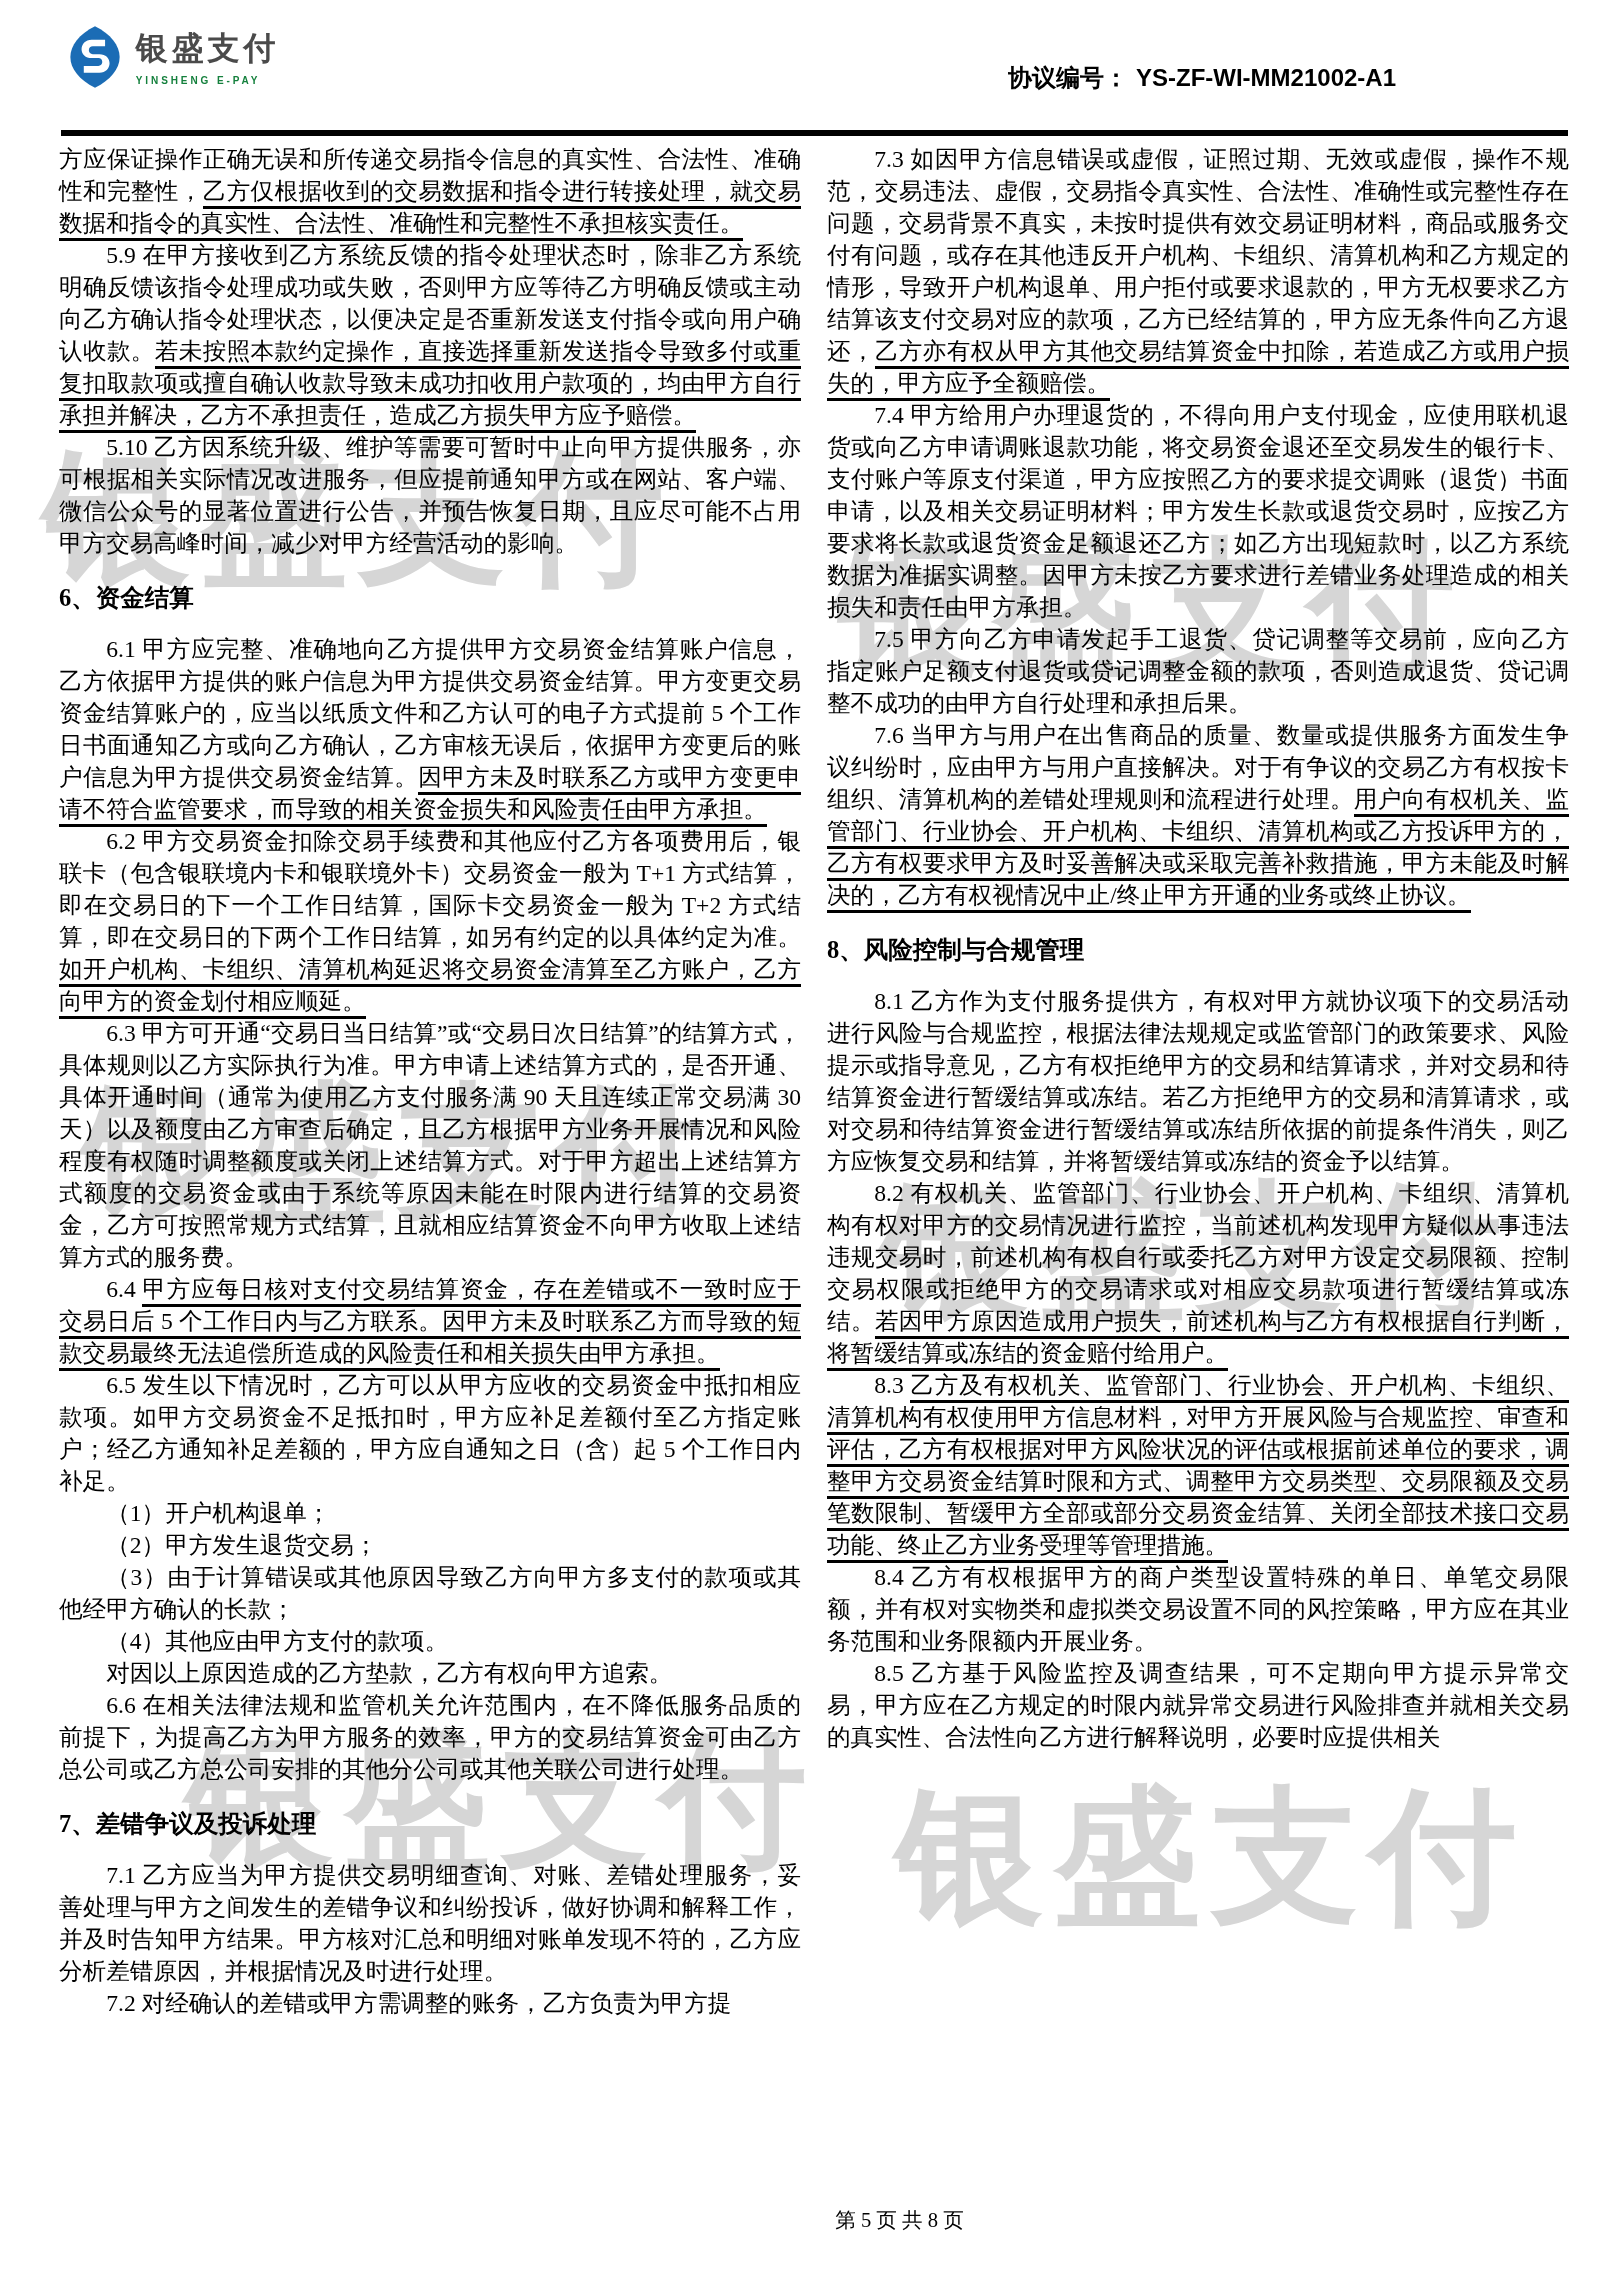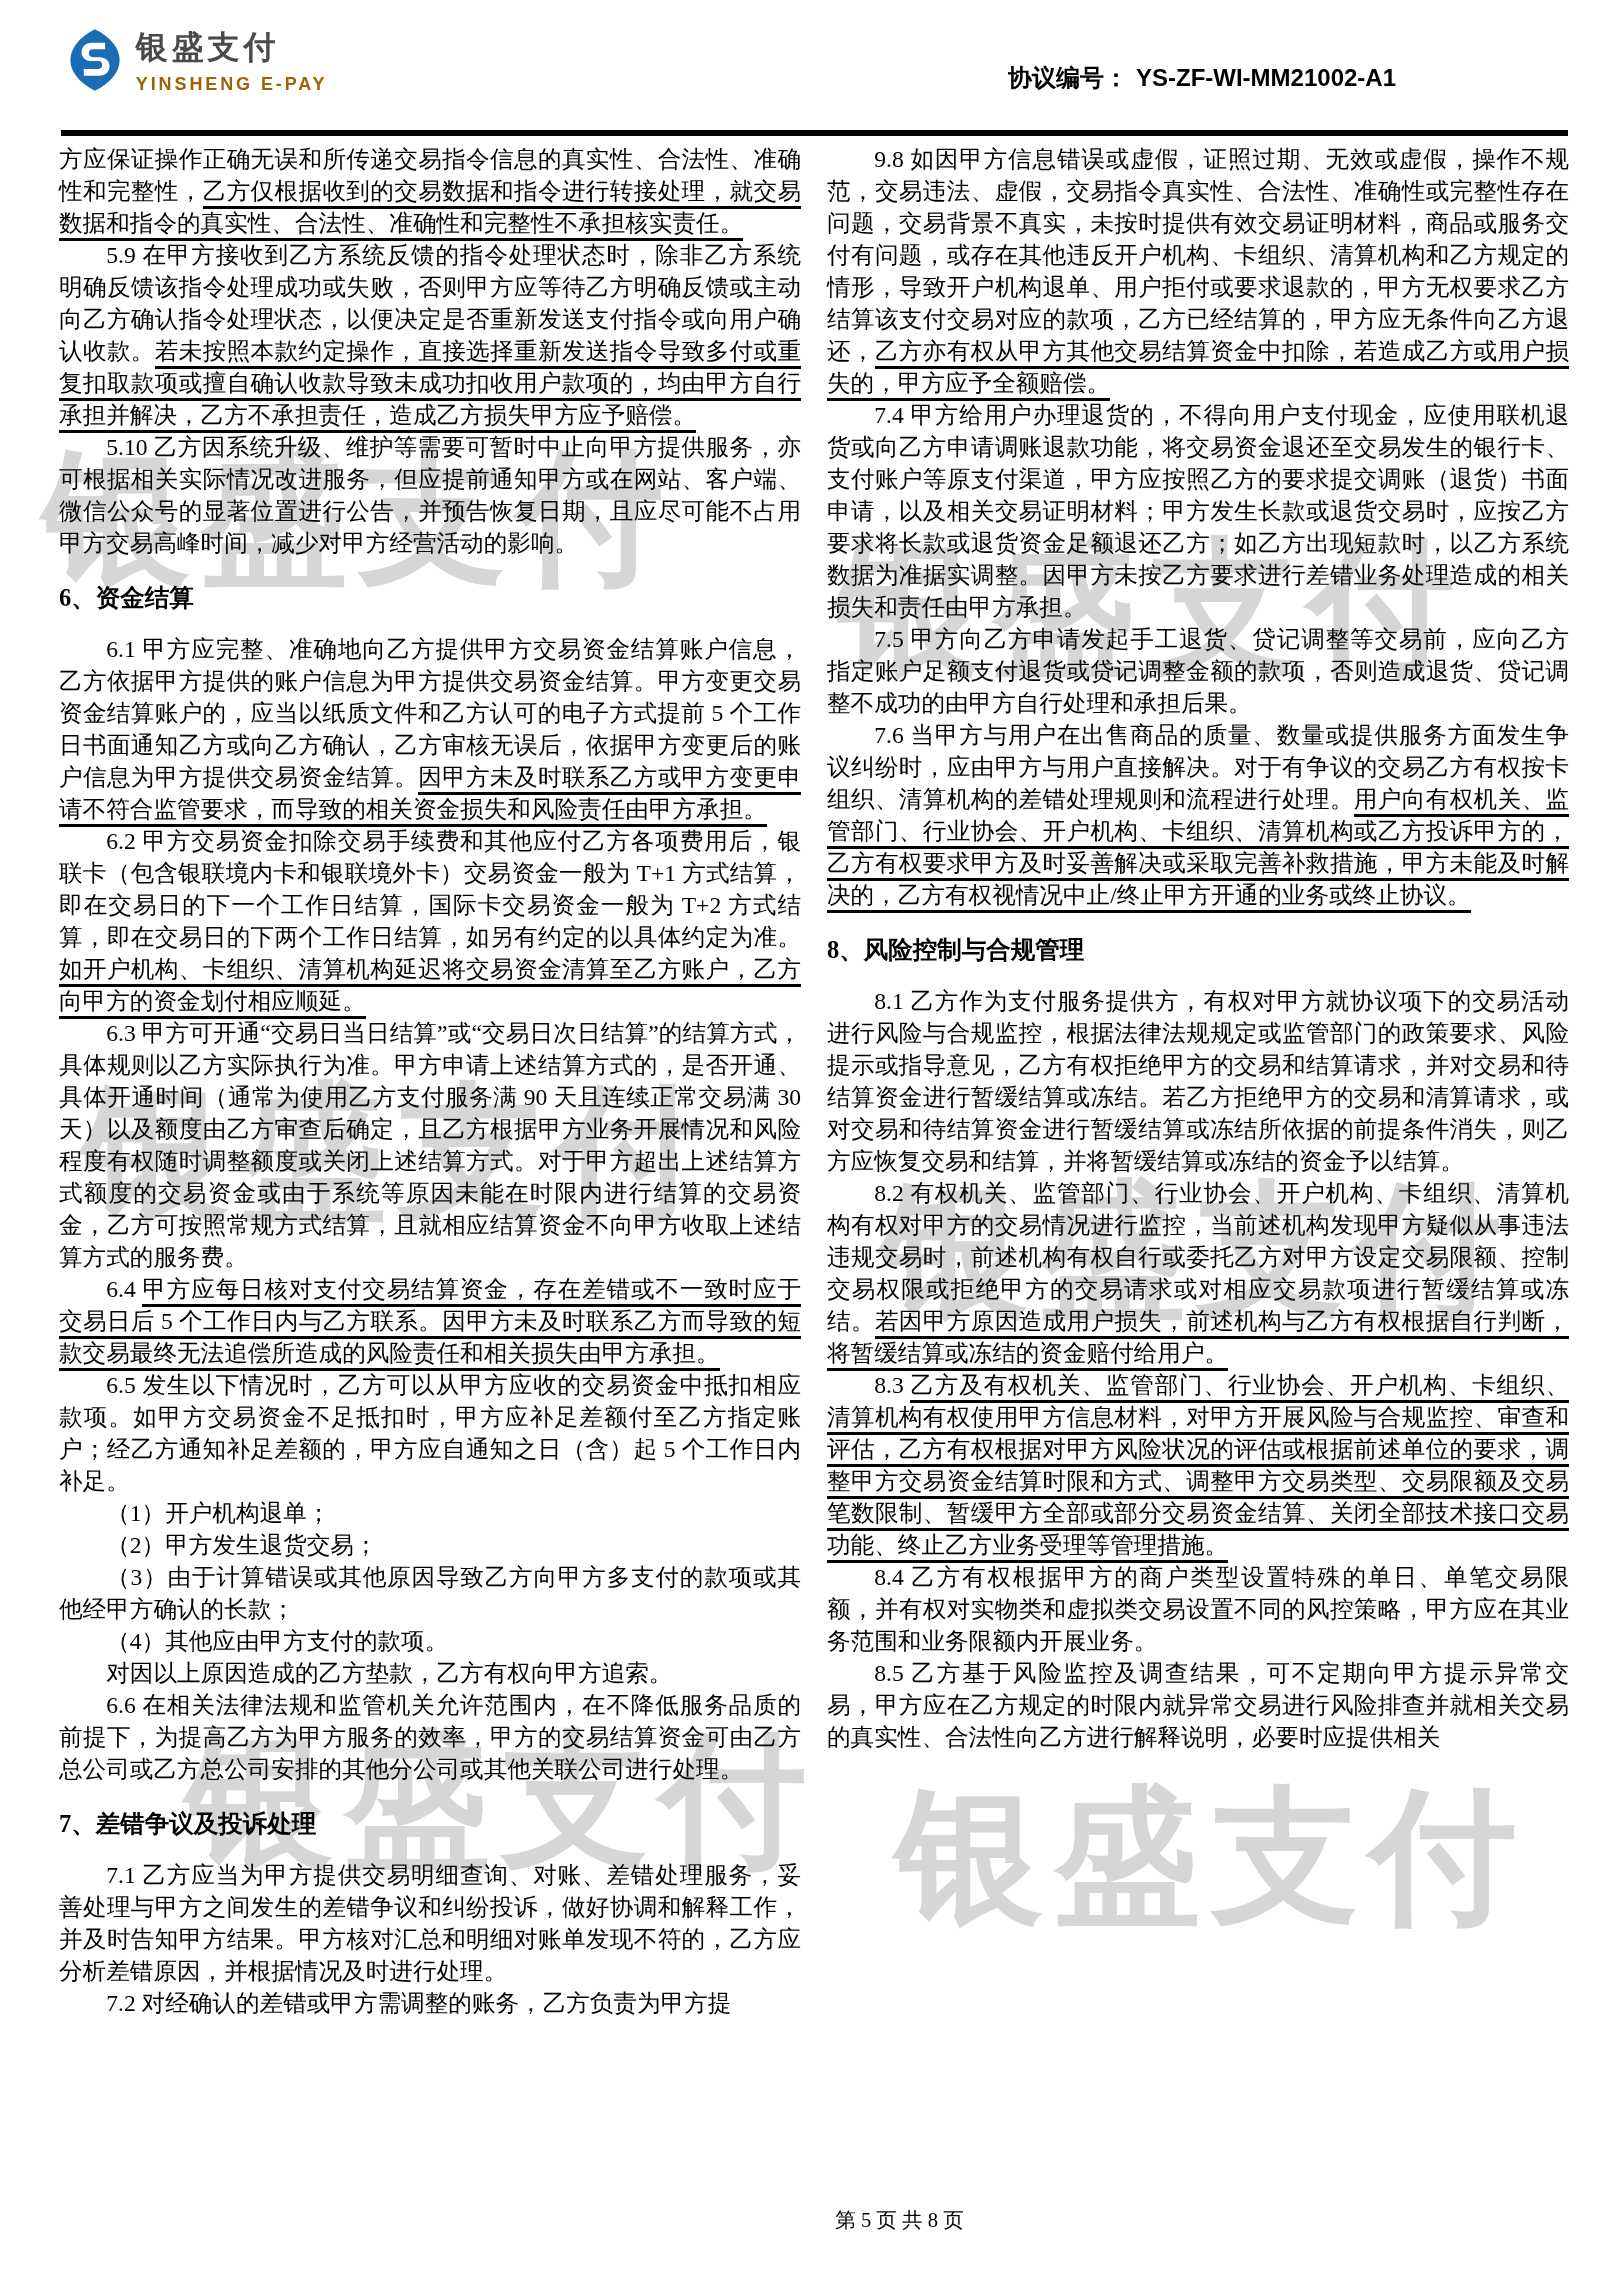--- a/index.html
+++ b/index.html
@@ -16,21 +16,21 @@
     position:absolute; left:67px; top:25.5px;
     display:flex; align-items:center; gap:12.8px; z-index:3;
   }
   .logo-texts { display:flex; flex-direction:column; }
   .logo-cn {
     font-family:"Liberation Sans","DejaVu Sans",sans-serif;
     font-size:32px; font-weight:700; color:#4a4a4a; letter-spacing:3.9px;
   }
   .logo-en {
     font-family:"Liberation Sans","DejaVu Sans",sans-serif;
-    font-size:18px; font-weight:700; color:#a16207; letter-spacing:2.9px; margin-top:4.9px;
+    font-size:10px; font-weight:700; color:#15803d; letter-spacing:2.9px; margin-top:4.9px;
   }
   .agreement {
     position:absolute; top:62px; right:227px; z-index:3;
     font-size:24px; font-weight:bold; white-space:nowrap;
   }
   .agreement .num { font-family:"Liberation Sans","DejaVu Sans",sans-serif; font-weight:700;margin-left:8px; }
   .rule {
     position:absolute; left:61px; right:55px; top:130px; height:6.4px;
     background:#000; z-index:3;
   }
@@ -113,21 +113,21 @@
       <p><span>（2）甲方发生退货交易；</span></p>
       <p><span>（3）由于计算错误或其他原因导致乙方向甲方多支付的款项或其他经甲方确认的长款；</span></p>
       <p><span>（4）其他应由甲方支付的款项。</span></p>
       <p><span>对因以上原因造成的乙方垫款，乙方有权向甲方追索。</span></p>
       <p><span>6.6 在相关法律法规和监管机关允许范围内，在不降低服务品质的前提下，为提高乙方为甲方服务的效率，甲方的交易结算资金可由乙方总公司或乙方总公司安排的其他分公司或其他关联公司进行处理。</span></p>
       <h2 class="heading"><span>7、差错争议及投诉处理</span></h2>
       <p><span>7.1 乙方应当为甲方提供交易明细查询、对账、差错处理服务，妥善处理与甲方之间发生的差错争议和纠纷投诉，做好协调和解释工作，并及时告知甲方结果。甲方核对汇总和明细对账单发现不符的，乙方应分析差错原因，并根据情况及时进行处理。</span></p>
       <p><span>7.2 对经确认的差错或甲方需调整的账务，乙方负责为甲方提</span></p>
     </div>
   <div class="col">
-      <p><span>9.8 如因甲方信息错误或虚假，证照过期、无效或虚假，操作不规范，交易违法、虚假，交易指令真实性、合法性、准确性或完整性存在问题，交易背景不真实，未按时提供有效交易证明材料，商品或服务交付有问题，或存在其他违反开户机构、卡组织、清算机构和乙方规定的情形，导致开户机构退单、用户拒付或要求退款的，甲方无权要求乙方结算该支付交易对应的款项，乙方已经结算的，甲方应无条件向乙方退还，</span><span class="u">乙方亦有权从甲方其他交易结算资金中扣除，若造成乙方或用户损失的，甲方应予全额赔偿。</span></p>
+      <p><span>7.3 如因甲方信息错误或虚假，证照过期、无效或虚假，操作不规范，交易违法、虚假，交易指令真实性、合法性、准确性或完整性存在问题，交易背景不真实，未按时提供有效交易证明材料，商品或服务交付有问题，或存在其他违反开户机构、卡组织、清算机构和乙方规定的情形，导致开户机构退单、用户拒付或要求退款的，甲方无权要求乙方结算该支付交易对应的款项，乙方已经结算的，甲方应无条件向乙方退还，</span><span class="u">乙方亦有权从甲方其他交易结算资金中扣除，若造成乙方或用户损失的，甲方应予全额赔偿。</span></p>
       <p><span>7.4 甲方给用户办理退货的，不得向用户支付现金，应使用联机退货或向乙方申请调账退款功能，将交易资金退还至交易发生的银行卡、支付账户等原支付渠道，甲方应按照乙方的要求提交调账（退货）书面申请，以及相关交易证明材料；甲方发生长款或退货交易时，应按乙方要求将长款或退货资金足额退还乙方；如乙方出现短款时，以乙方系统数据为准据实调整。因甲方未按乙方要求进行差错业务处理造成的相关损失和责任由甲方承担。</span></p>
       <p><span>7.5 甲方向乙方申请发起手工退货、贷记调整等交易前，应向乙方指定账户足额支付退货或贷记调整金额的款项，否则造成退货、贷记调整不成功的由甲方自行处理和承担后果。</span></p>
       <p><span>7.6 当甲方与用户在出售商品的质量、数量或提供服务方面发生争议纠纷时，应由甲方与用户直接解决。对于有争议的交易乙方有权按卡组织、清算机构的差错处理规则和流程进行处理。</span><span class="u">用户向有权机关、监管部门、行业协会、开户机构、卡组织、清算机构或乙方投诉甲方的，乙方有权要求甲方及时妥善解决或采取完善补救措施，甲方未能及时解决的，乙方有权视情况中止/终止甲方开通的业务或终止协议。</span></p>
       <h2 class="heading"><span>8、风险控制与合规管理</span></h2>
       <p><span>8.1 乙方作为支付服务提供方，有权对甲方就协议项下的交易活动进行风险与合规监控，根据法律法规规定或监管部门的政策要求、风险提示或指导意见，乙方有权拒绝甲方的交易和结算请求，并对交易和待结算资金进行暂缓结算或冻结。若乙方拒绝甲方的交易和清算请求，或对交易和待结算资金进行暂缓结算或冻结所依据的前提条件消失，则乙方应恢复交易和结算，并将暂缓结算或冻结的资金予以结算。</span></p>
       <p><span>8.2 有权机关、监管部门、行业协会、开户机构、卡组织、清算机构有权对甲方的交易情况进行监控，当前述机构发现甲方疑似从事违法违规交易时，前述机构有权自行或委托乙方对甲方设定交易限额、控制交易权限或拒绝甲方的交易请求或对相应交易款项进行暂缓结算或冻结。</span><span class="u">若因甲方原因造成用户损失，前述机构与乙方有权根据自行判断，将暂缓结算或冻结的资金赔付给用户。</span></p>
       <p><span>8.3 </span><span class="u">乙方及有权机关、监管部门、行业协会、开户机构、卡组织、清算机构有权使用甲方信息材料，对甲方开展风险与合规监控、审查和评估，乙方有权根据对甲方风险状况的评估或根据前述单位的要求，调整甲方交易资金结算时限和方式、调整甲方交易类型、交易限额及交易笔数限制、暂缓甲方全部或部分交易资金结算、关闭全部技术接口交易功能、终止乙方业务受理等管理措施。</span></p>
       <p><span>8.4 乙方有权根据甲方的商户类型设置特殊的单日、单笔交易限额，并有权对实物类和虚拟类交易设置不同的风控策略，甲方应在其业务范围和业务限额内开展业务。</span></p>
       <p><span>8.5 乙方基于风险监控及调查结果，可不定期向甲方提示异常交易，甲方应在乙方规定的时限内就异常交易进行风险排查并就相关交易的真实性、合法性向乙方进行解释说明，必要时应提供相关</span></p>
     </div>

